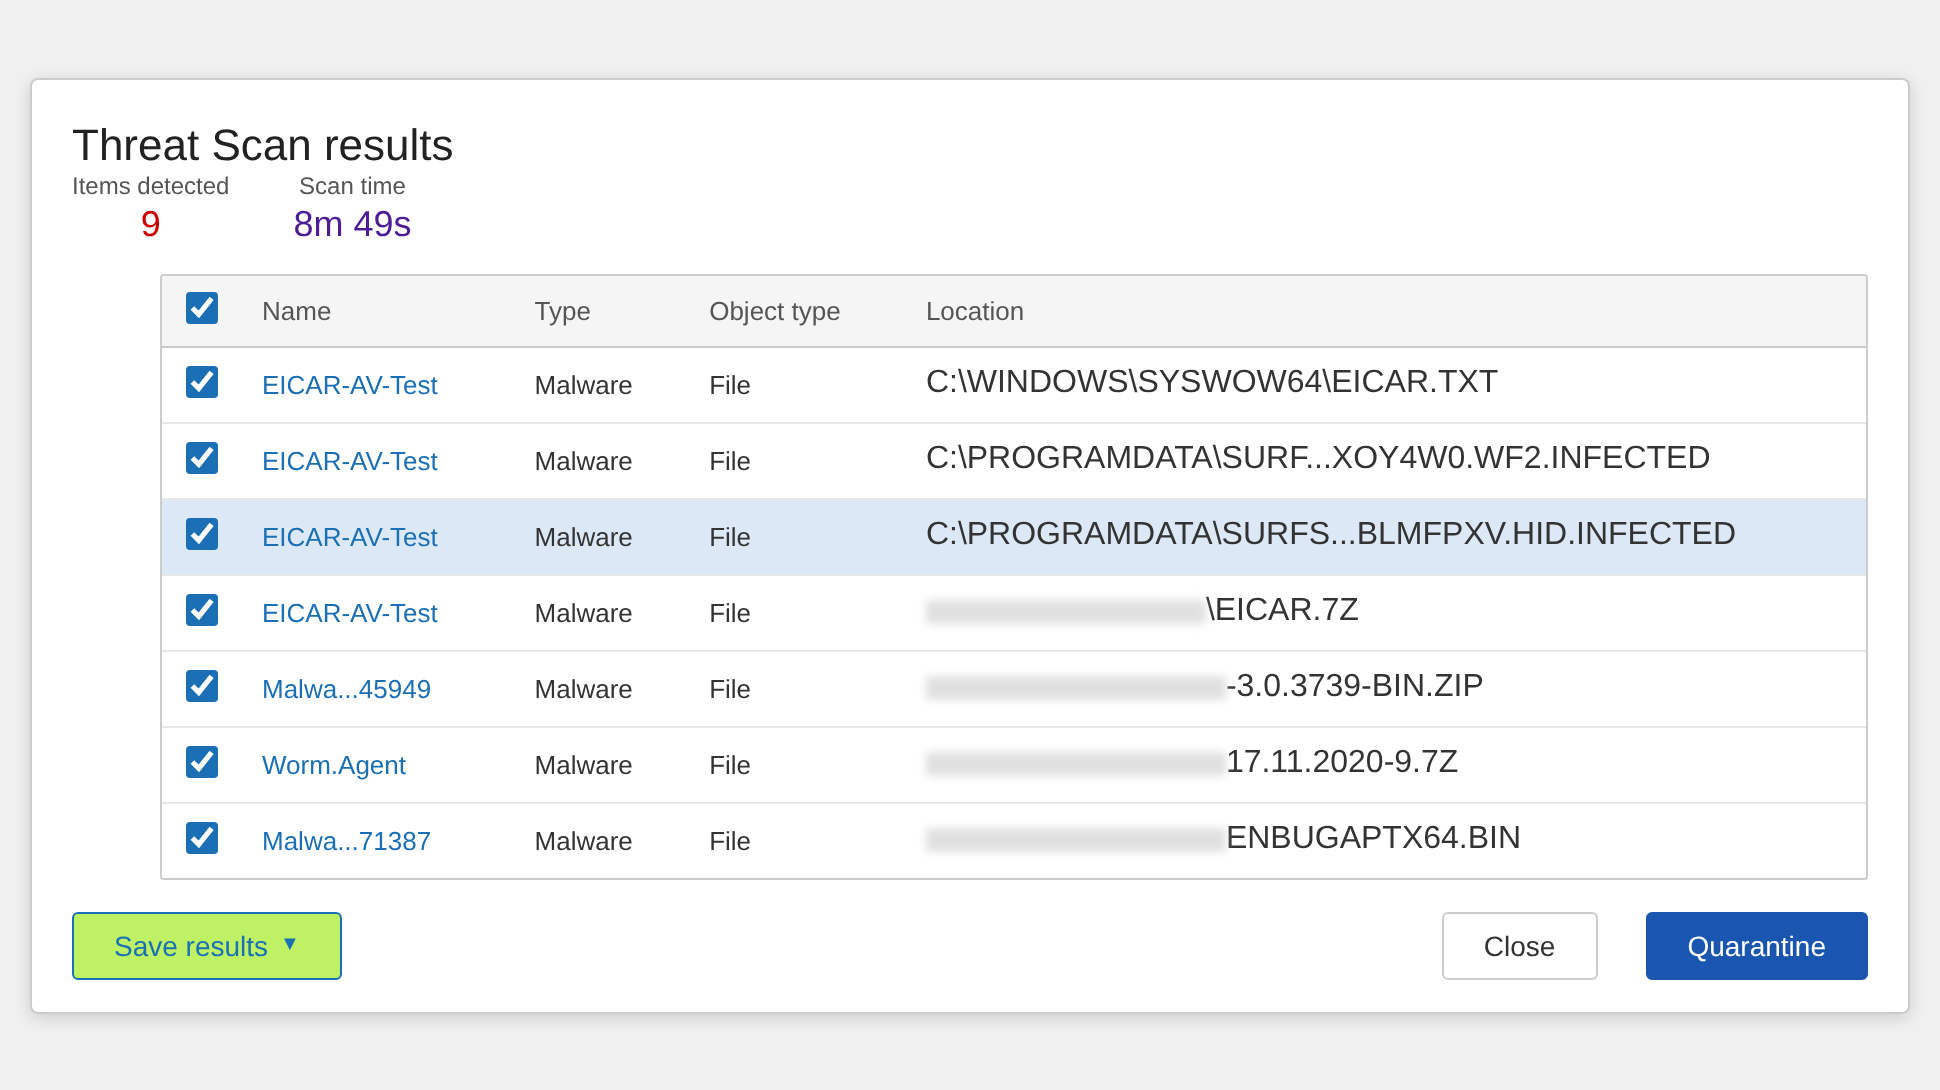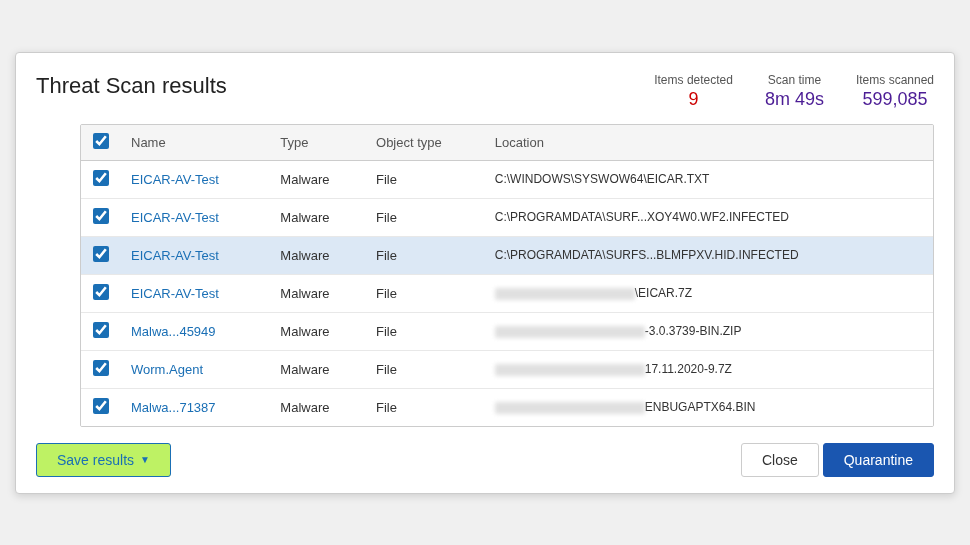--- a/index.html
+++ b/index.html
@@ -18,20 +18,21 @@
       border-radius: 4px;
       width: 940px;
       padding: 20px 20px 16px 20px;
       box-shadow: 0 2px 8px rgba(0,0,0,0.15);
     }
     .header-row {
       display: flex;
       align-items: flex-start;
       justify-content: space-between;
       margin-bottom: 14px;
+      flex-direction: column;
     }
     .dialog-title {
       font-size: 22px;
       font-weight: 400;
       color: #222222;
     }
     .stats-row {
       display: flex;
       gap: 32px;
       align-items: flex-start;
@@ -117,21 +118,21 @@
     .blurred-text {
       display: inline-block;
       background: #cccccc;
       border-radius: 2px;
       height: 12px;
       vertical-align: middle;
       opacity: 0.6;
       filter: blur(2px);
     }
     .location-cell {
-      font-size: 12px;
+      font-size: 16px;
       color: #333333;
       white-space: nowrap;
       overflow: hidden;
       text-overflow: ellipsis;
       max-width: 380px;
     }
     .footer-row {
       display: flex;
       align-items: center;
       justify-content: space-between;
@@ -157,21 +158,21 @@
       border-color: #cccccc;
     }
     .btn-quarantine {
       background: #1a56b0;
       color: #ffffff;
       border-color: #1a56b0;
       font-weight: 500;
     }
     .footer-right {
       display: flex;
-      gap: 4px;
+      gap: 24px;
       justify-content: center;
     }
     .chevron-icon {
       font-size: 10px;
     }
     
     .table-scroll::-webkit-scrollbar {
       width: 8px;
     }
     .table-scroll::-webkit-scrollbar-track {
@@ -190,24 +191,20 @@
   <div class="header-row">
     <h1 class="dialog-title">Threat Scan results</h1>
     <div class="stats-row">
       <div class="stat-item">
         <span class="stat-label">Items detected</span>
         <span class="stat-value red">9</span>
       </div>
       <div class="stat-item">
         <span class="stat-label">Scan time</span>
         <span class="stat-value">8m 49s</span>
-      </div>
-      <div class="stat-item">
-        <span class="stat-label">Items scanned</span>
-        <span class="stat-value">599,085</span>
       </div>
     </div>
   </div>
 
   <div class="table-container">
     <div class="table-scroll">
       <table>
         <thead>
           <tr>
             <th>

